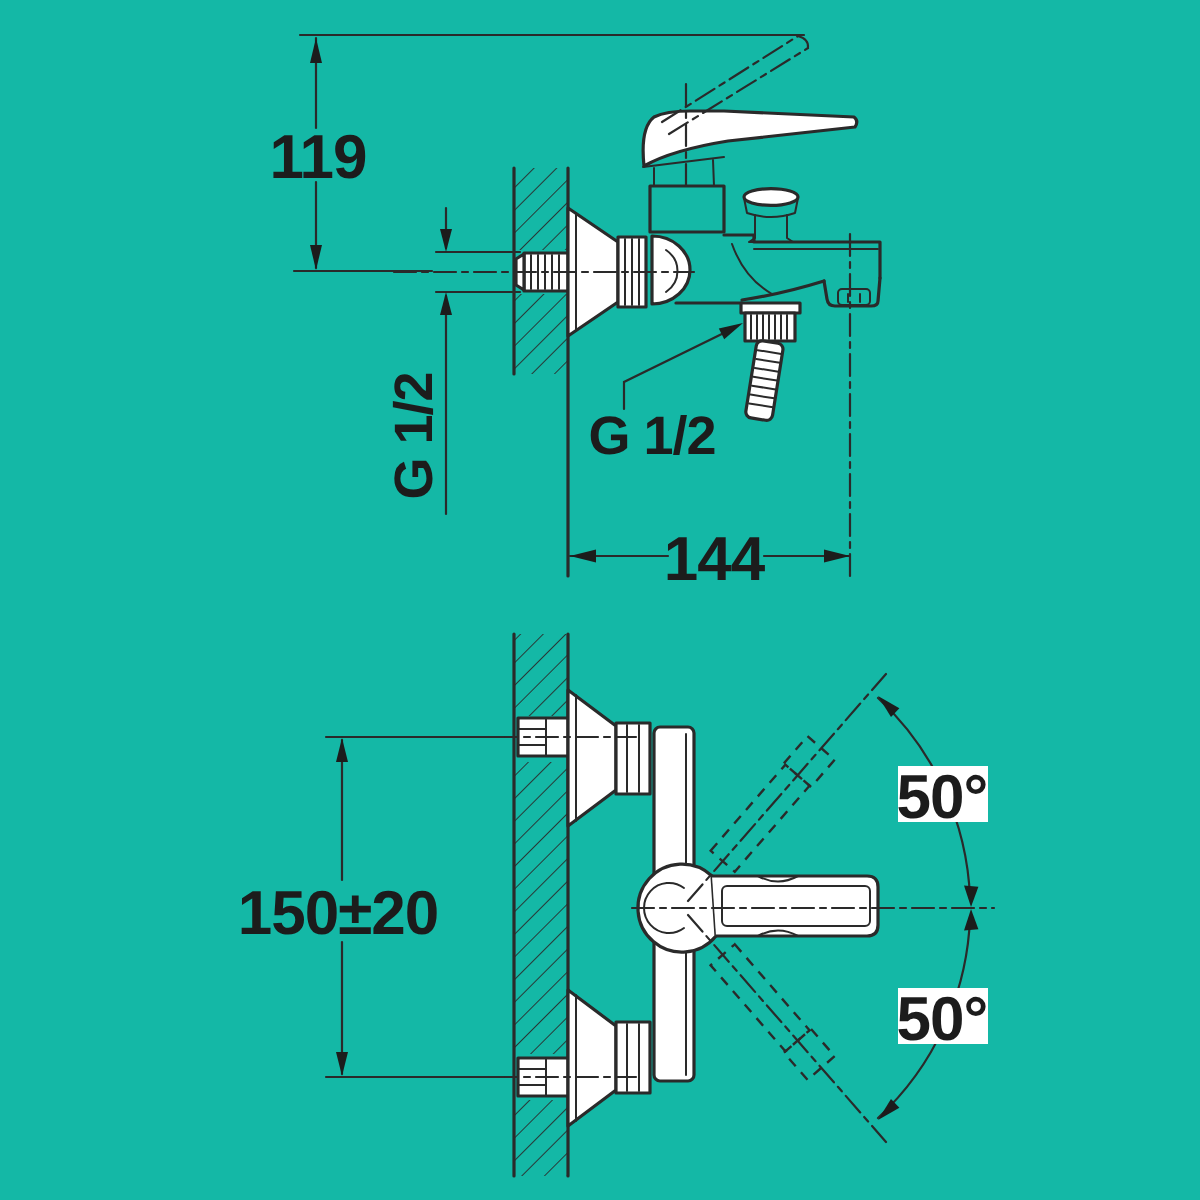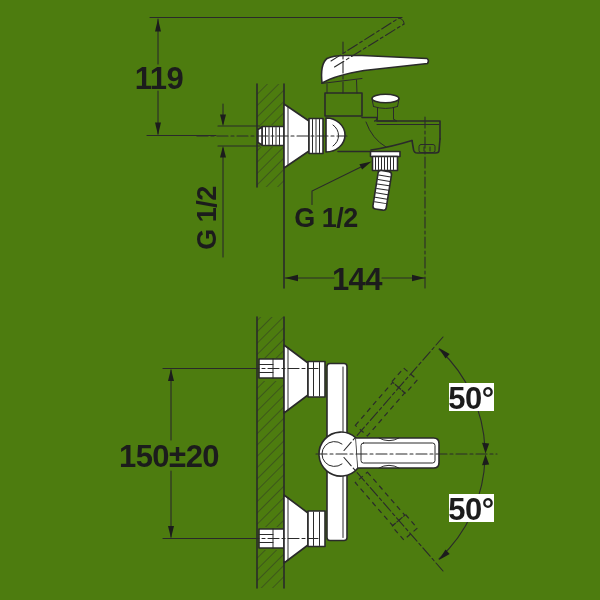--- a/index.html
+++ b/index.html
@@ -1,16 +1,16 @@
 <!DOCTYPE html>
 <html><head>
 <meta charset="utf-8">
 <style>
   html,body{margin:0;padding:0;background:#ffffff;}
-  .stage{width:600px;height:600px;background:#4d7c0f;position:relative;overflow:hidden;}
+  .stage{width:600px;height:600px;background:#14b8a6;position:relative;overflow:hidden;}
   svg{display:block;}
   text{font-family:"Liberation Sans","DejaVu Sans",sans-serif;font-weight:700;fill:#1c1c1c;}
   .lbl{font-size:31px;letter-spacing:-0.5px;}
   .lbl-sm{font-size:27px;letter-spacing:-0.5px;}
   .outline{fill:none;stroke:#2a2a2a;stroke-width:1.6;stroke-linecap:round;stroke-linejoin:round;}
   .outline-f{fill:#ffffff;stroke:#2a2a2a;stroke-width:1.6;stroke-linejoin:round;}
   .detail{fill:none;stroke:#2a2a2a;stroke-width:1;stroke-linecap:round;}
   .dim{fill:none;stroke:#2a2a2a;stroke-width:1.1;stroke-linecap:round;}
   .cl{fill:none;stroke:#2a2a2a;stroke-width:1.1;stroke-dasharray:11,3,3,3;stroke-linecap:round;}
   .ghost{fill:none;stroke:#2a2a2a;stroke-width:1.2;stroke-dasharray:5,4;}

